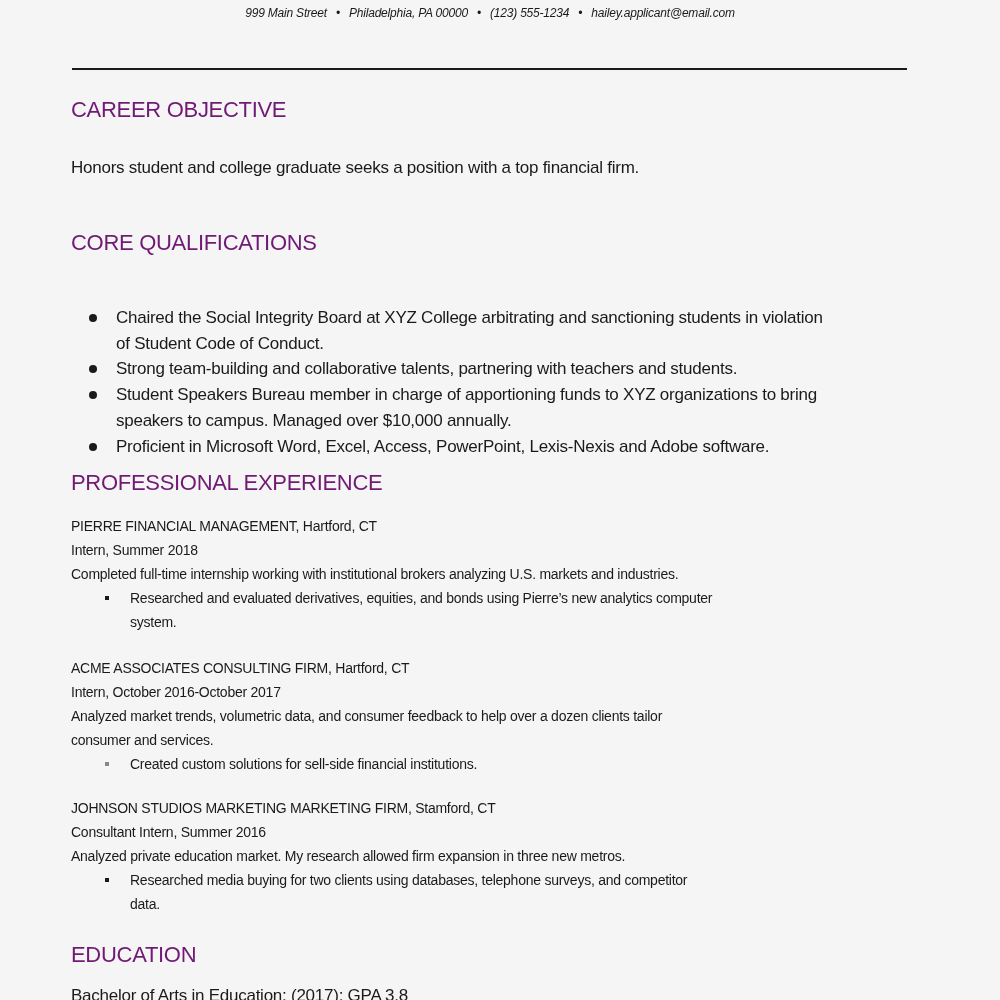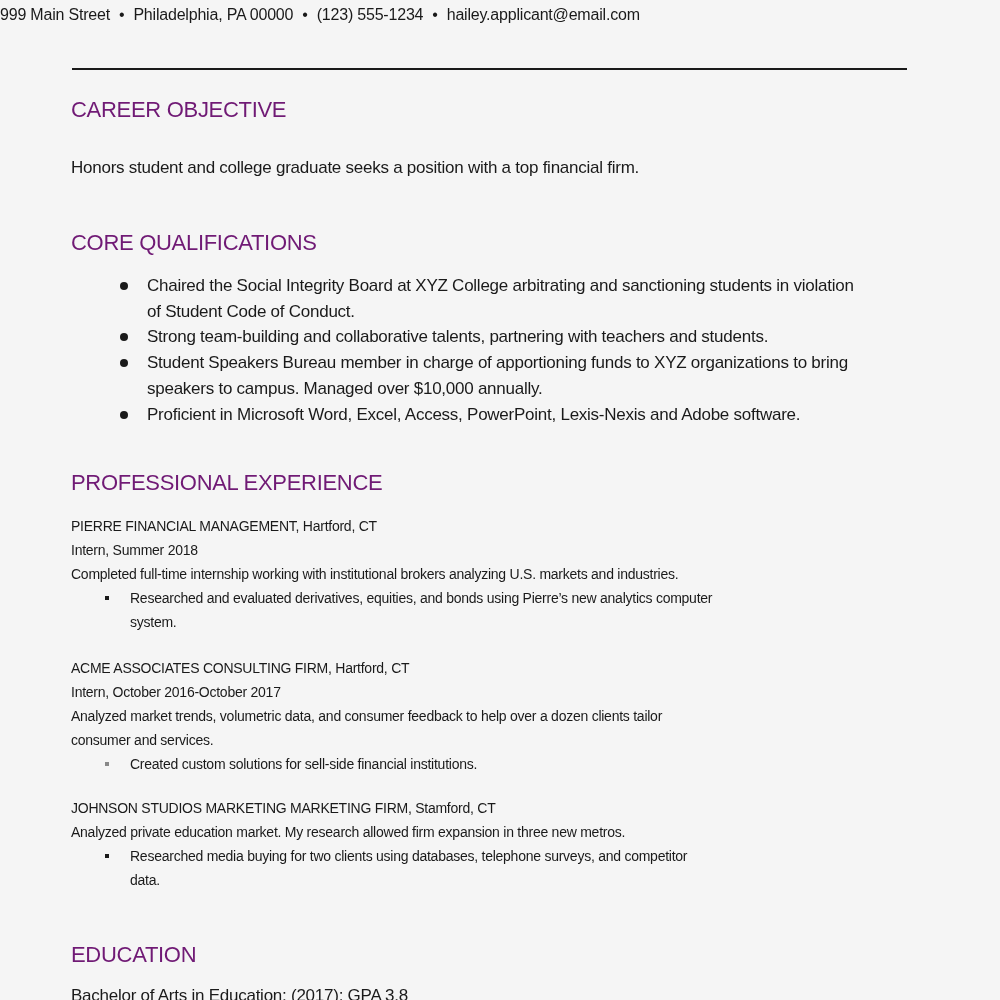--- a/index.html
+++ b/index.html
@@ -3,30 +3,30 @@
 <meta charset="utf-8">
 <style>
   html, body { margin:0; padding:0; }
   body {
     width:1000px; height:1000px; overflow:hidden;
     background:#f5f5f5; color:#1a1a1a;
     font-family:"Liberation Sans", sans-serif;
     position:relative;
   }
   .contact {
-    position:absolute; top:6px; left:0; width:980px; text-align:left;
-    font-size:16px; letter-spacing:-0.2px;
+    position:absolute; top:6px; left:0; width:980px; text-align:center;
+    font-size:12px; letter-spacing:-0.2px;font-style:italic;
   }
   .contact .sep { margin:0 9px; }
   .rule { position:absolute; top:68px; left:72px; width:835px; height:0; border-top:2px solid #1a1a1a; }
   .sec-title {
     position:absolute; left:71px; font-size:22px; letter-spacing:-0.3px; color:#701a75;
   }
   .txt { position:absolute; left:71px; font-size:17px; letter-spacing:-0.25px; line-height:24px; white-space:nowrap; }
-  .bl { position:absolute; left:88px; width:840px; font-size:17px; letter-spacing:-0.25px; line-height:25.7px; }
+  .bl { position:absolute; left:57px; width:840px; font-size:17px; letter-spacing:-0.25px; line-height:25.7px;margin-top:32px; }
   .bl .row { position:relative; padding-left:59px; }
   .sq { display:inline-block; width:4px; height:4px; background:#1a1a1a; position:absolute; left:34px; top:10px; }
   .sq.light { background:#888; }
   .dot { display:inline-block; width:8px; height:8px; border-radius:50%; background:#1a1a1a; position:absolute; left:32px; top:9px; }
   .exp { position:absolute; left:71px; width:840px; font-size:14px; letter-spacing:-0.25px; line-height:24px; }
   .exp .row { position:relative; padding-left:59px; }
   b { font-weight:normal; }
 </style>
 </head>
 <body>
@@ -58,18 +58,19 @@
 
 <div class="exp" style="top:656px">
   <div><span>ACME ASSOCIATES CONSULTING FIRM</span><span>, Hartford, CT</span></div>
   <div><b>Intern,</b><span> October 2016-October 2017</span></div>
   <div><span>Analyzed market trends, volumetric data, and consumer feedback to help over a dozen clients tailor</span><br><span>consumer and services.</span></div>
   <div class="row"><span class="sq light"></span><span>Created custom solutions for sell-side financial institutions.</span></div>
 </div>
 
 <div class="exp" style="top:796px">
   <div><span>JOHNSON STUDIOS MARKETING MARKETING FIRM</span><span>, Stamford, CT</span></div>
+  <div><b>Consultant Intern</b><span>, Summer 2016</span></div>
   <div>Analyzed private education market. My research allowed firm expansion in three new metros.</div>
   <div class="row"><span class="sq"></span><span>Researched media buying for two clients using databases, telephone surveys, and competitor</span><br><span>data.</span></div>
 </div>
 
 <div class="sec-title" style="top:942px">EDUCATION</div>
 <div class="txt" style="top:984px"><b>Bachelor of Arts in Education;</b><span> (2017); GPA 3.8</span></div>
 
 </body></html>

